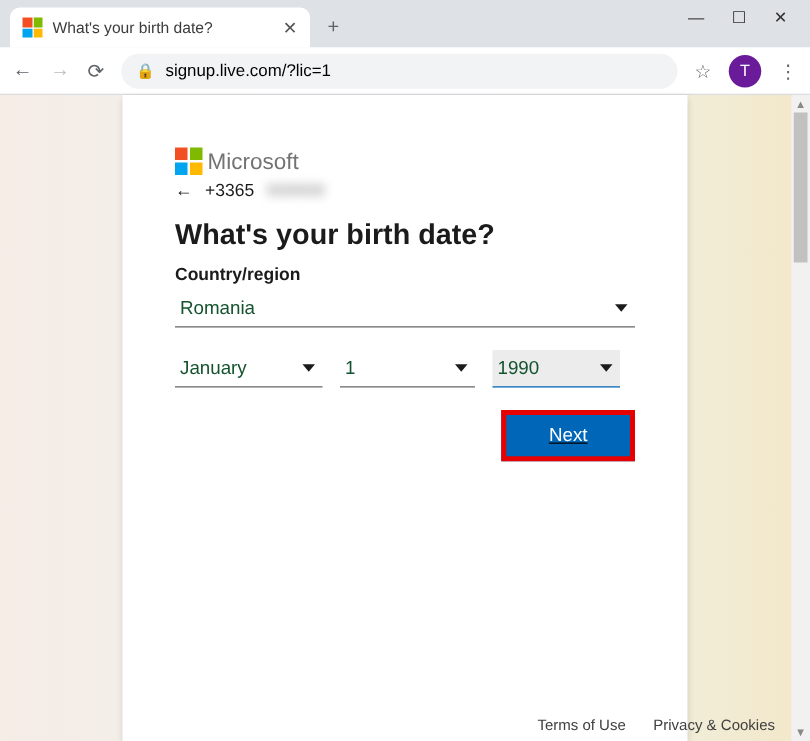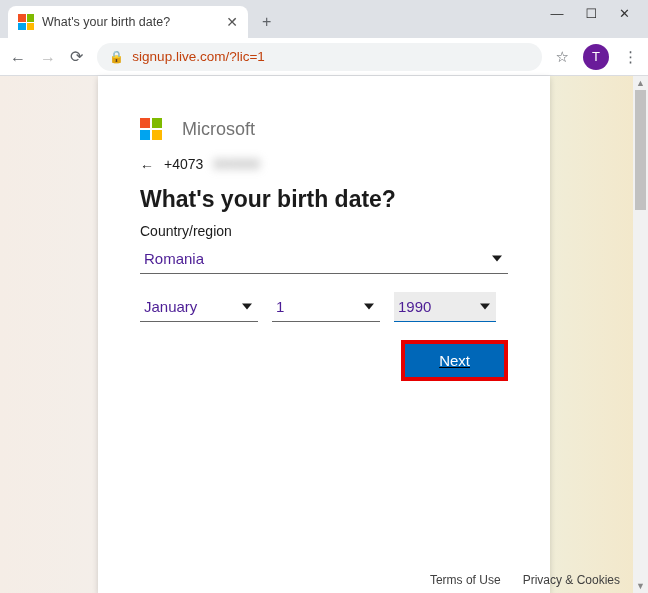--- a/index.html
+++ b/index.html
@@ -15,44 +15,44 @@
 .favicon div:nth-child(3){background:#00a4ef;} .favicon div:nth-child(4){background:#ffb900;}
 .tab-title { font-size: 12.5px; color: #3c3c3c; flex: 1; white-space: nowrap; overflow: hidden; }
 .tab-close { font-size: 14px; color: #555; }
 .new-tab { margin-left: 14px; font-size: 16px; color: #5f6368; }
 
 .toolbar { display: flex; align-items: center; height: 38px; padding: 0 10px; gap: 14px; border-bottom: 1px solid #dadce0; background: #fff; }
 .nav-btn { font-size: 16px; color: #5f6368; }
 .nav-btn.disabled { color: #bdbdbd; }
 .addr { flex: 1; display: flex; align-items: center; height: 28px; background: #f1f3f4; border-radius: 14px; padding: 0 12px; gap: 8px; }
 .lock { font-size: 12px; color: #5f6368; }
-.url { font-size: 13.5px; color: #c2410c; }
+.url { font-size: 13.5px; color: #000000; }
 .star { font-size: 15px; color: #5f6368; }
 .avatar { width: 26px; height: 26px; border-radius: 50%; background: #6a1b9a; color: #fff; display: flex; align-items: center; justify-content: center; font-size: 13px; }
 .menu-dots { color: #5f6368; letter-spacing: 0; font-size: 15px; }
 
 .page-bg { position: relative; height: 517px; background: linear-gradient(90deg, #f5ede6 0%, #f2f0ee 40%, #eef3e6 70%, #f3e7c9 100%); display: flex; justify-content: center; }
 .scrollbar { position: absolute; right: 0; top: 0; width: 15px; height: 100%; background: #f1f1f1; }
 .scrollbar .thumb { position: absolute; top: 14px; left: 2px; width: 11px; height: 120px; background: #c1c1c1; }
 .scrollbar .arrow { position: absolute; left: 3px; font-size: 9px; color: #888; }
 
 .card { background: #fff; width: 452px; margin-top: 0; padding: 42px 42px 16px 42px; box-shadow: 0 2px 6px rgba(0,0,0,0.16); }
-.ms-header { display: flex; align-items: center; gap: 20px; margin-bottom: 16px; }
+.ms-header { display: flex; align-items: center; gap: 4px; margin-bottom: 4px; }
 .ms-logo { width: 22px; height: 22px; display: grid; grid-template: 1fr 1fr / 1fr 1fr; gap: 2px; }
 .ms-logo div:nth-child(1){background:#f25022;} .ms-logo div:nth-child(2){background:#7fba00;}
 .ms-logo div:nth-child(3){background:#00a4ef;} .ms-logo div:nth-child(4){background:#ffb900;}
 .ms-name { font-size: 18px; color: #737373; font-weight: 500; }
 .identity-row { display: flex; align-items: center; gap: 10px; font-size: 14px; color: #1b1b1b; margin-bottom: 14px; }
 .identity-row .back-arrow { font-size: 14px; }
 .phone-blur { filter: blur(4px); color: #888; }
 h1.heading { font-size: 23px; font-weight: 600; color: #1b1b1b; margin-bottom: 10px; }
 .subtext { font-size: 14.5px; color: #1b1b1b; line-height: 1.35; margin-bottom: 18px; }
-.field-label { font-size: 14px; font-weight: 400; color: #1b1b1b; margin-bottom: 5px; }
+.field-label { font-size: 14px; font-weight: 700; color: #1b1b1b; margin-bottom: 5px; }
 .select-row { display: flex; gap: 14px; margin-bottom: 18px; }
-.sel { position: relative; border: none; border-bottom: 1.2px solid #666; background: transparent; font-size: 15px; padding: 6px 20px 6px 4px; appearance: none; color: #4c1d95; }
+.sel { position: relative; border: none; border-bottom: 1.2px solid #666; background: transparent; font-size: 15px; padding: 6px 20px 6px 4px; appearance: none; color: #14532d; }
 .sel.full { width: 100%; }
 .sel.month { width: 118px; }
 .sel.day { width: 108px; }
 .sel.year { width: 102px; background: #ececec; border-bottom: 1.2px solid #0067b8; }
 .sel-wrap { position: relative; }
 .sel-wrap::after { content: ""; position: absolute; right: 6px; top: 50%; width: 0; height: 0; border-left: 5px solid transparent; border-right: 5px solid transparent; border-top: 6px solid #1b1b1b; transform: translateY(-60%); pointer-events: none; }
 .btn-row { display: flex; justify-content: flex-end; margin-top: 8px; text-decoration: underline; }
 .next-btn { background: #0067b8; color: #fff; border: 4px solid #e60000; font-size: 15px; padding: 8px 34px; cursor: pointer; }
 
 .footer-links { position: absolute; bottom: 6px; right: 28px; display: flex; gap: 22px; font-size: 12px; color: #404040; justify-content: space-between; }
@@ -101,21 +101,21 @@
       <div class="ms-logo">
           <div></div>
           <div></div>
           <div></div>
           <div></div>
         </div>
       <span class="ms-name">Microsoft</span>
     </div>
     <div class="identity-row">
       <span class="back-arrow">←</span>
-      <span>+4073</span>
+      <span>+3365</span>
         <span class="phone-blur">000000</span>
     </div>
     <h1 class="heading">What's your birth date?</h1>
 
     <div class="field-label">Country/region</div>
     <div class="select-row">
       <div class="sel-wrap" style="width:100%"><select class="sel full"><option>Romania</option></select></div>
     </div>
 
     <div class="select-row">

